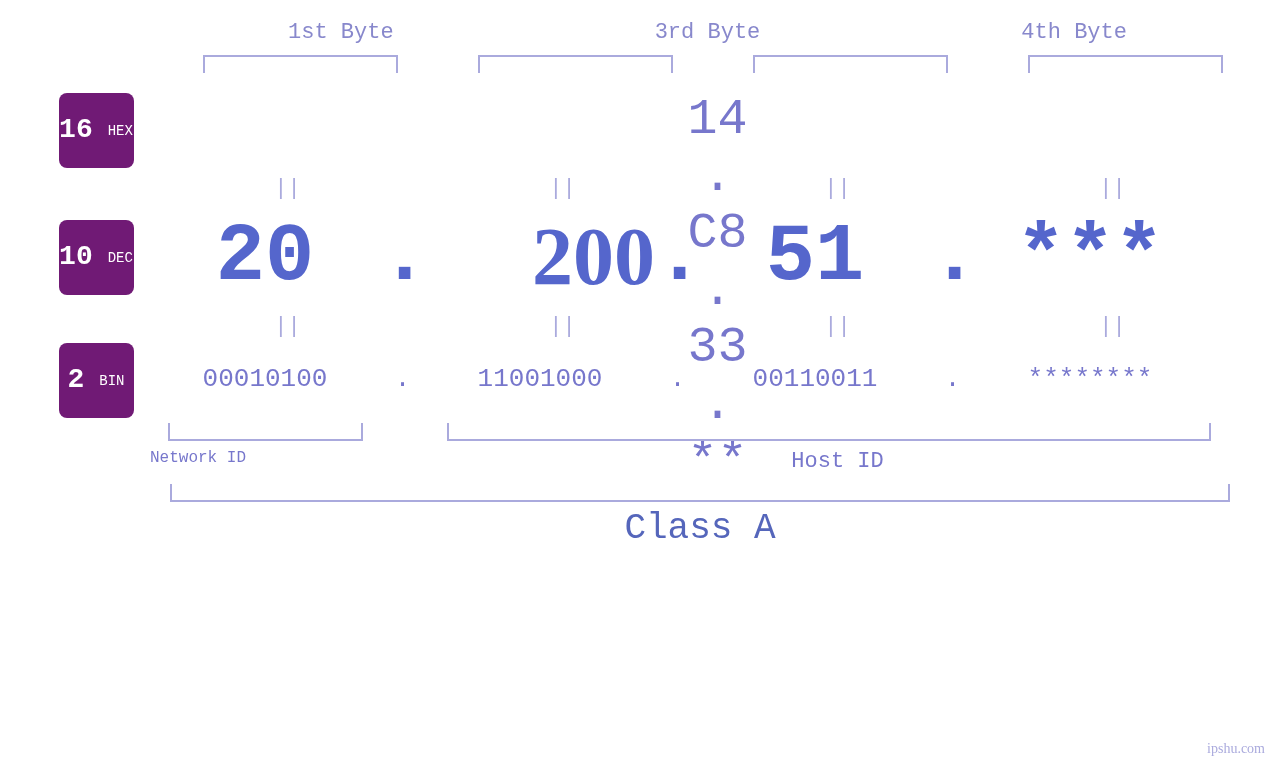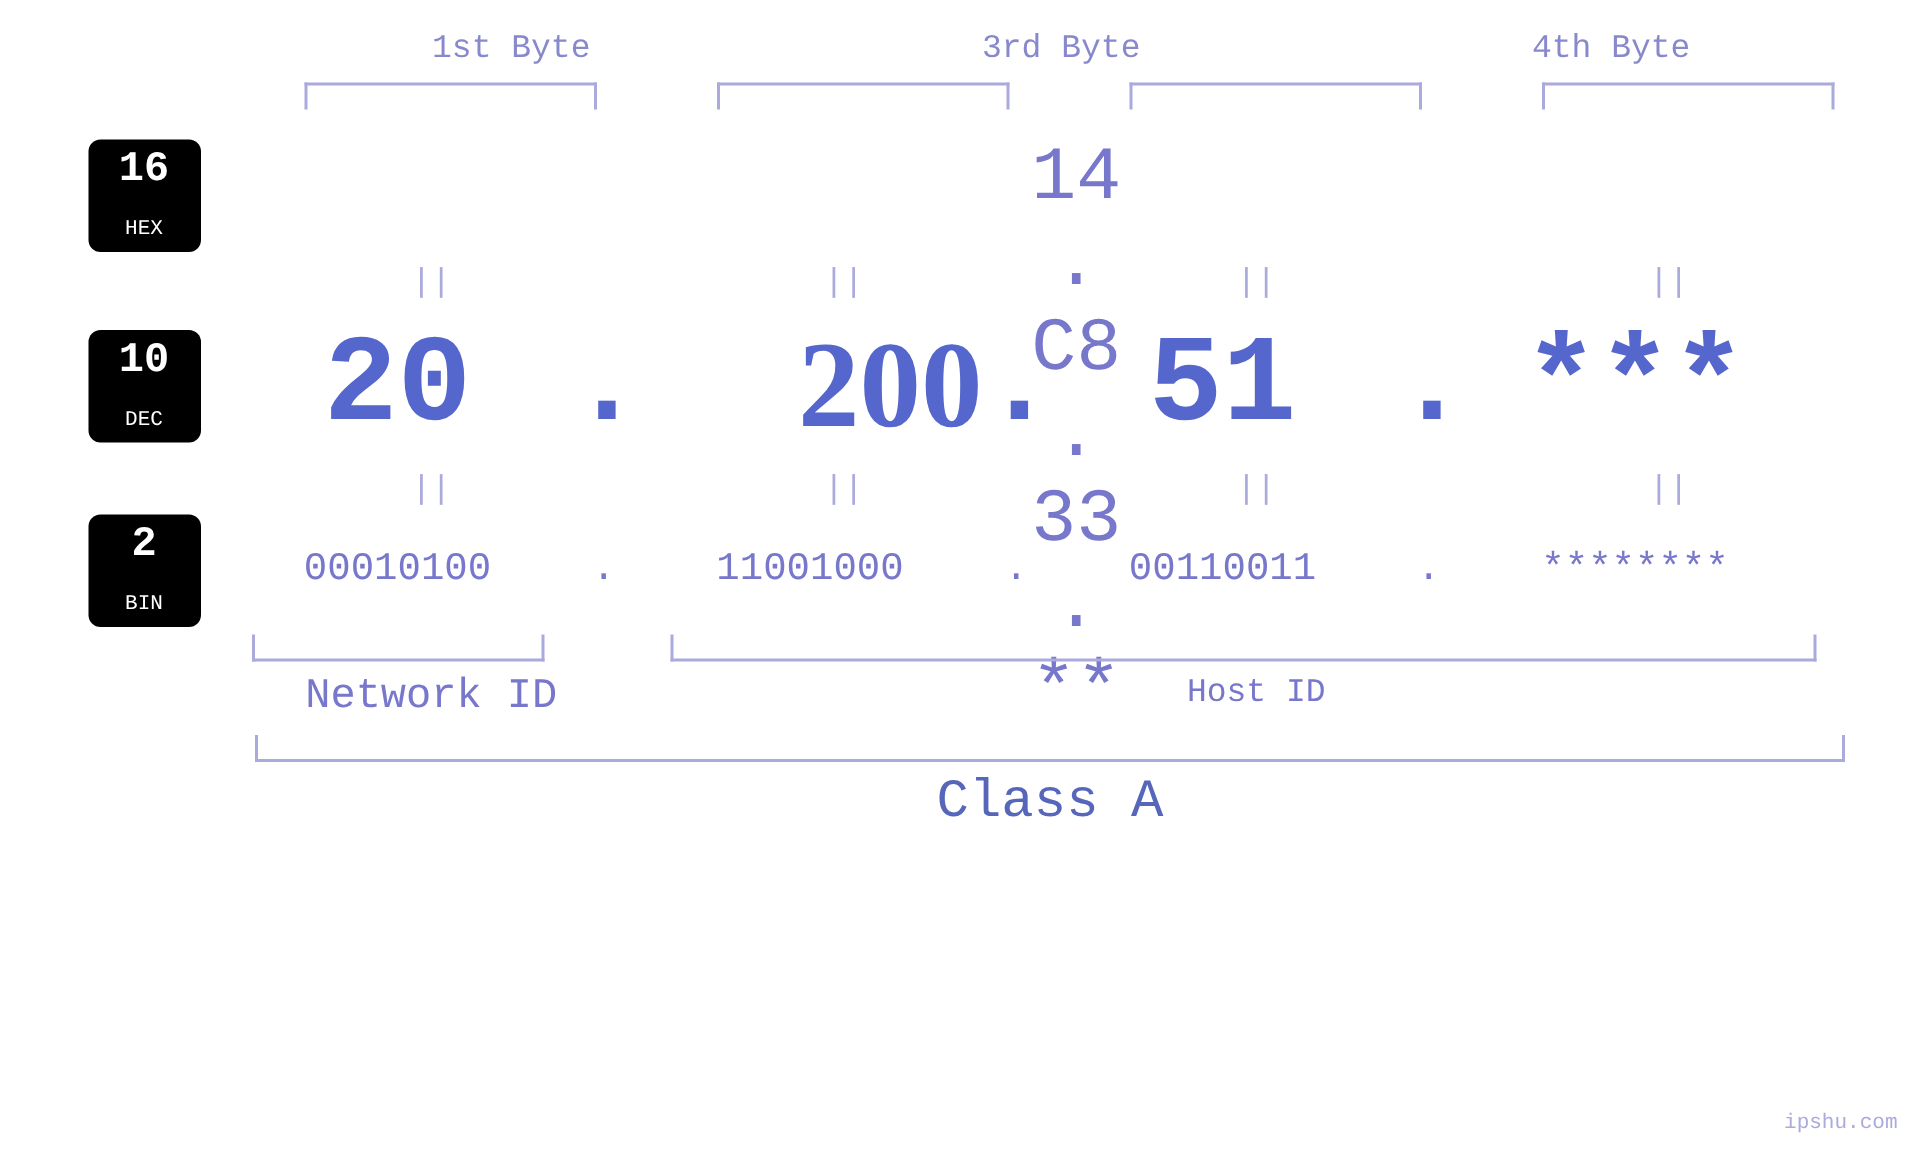--- a/index.html
+++ b/index.html
@@ -29,24 +29,24 @@
       display: flex;
       width: 1100px;
       margin-left: 130px;
       justify-content: space-around;
       margin-bottom: 10px;
     }
 
     .badge {
       width: 75px;
       height: 75px;
-      background: #000000;
+      background: #701a75;
       border-radius: 8px;
       display: flex;
-      flex-direction: column;
+      flex-direction: row;
       align-items: center;
       justify-content: center;
       color: white;
       gap: 15px;
     }
 
     .badge-num {
       font-size: 28px;
       font-weight: bold;
       line-height: 1;
@@ -57,21 +57,21 @@
       font-weight: normal;
       margin-top: 2px;
     }
 
     .watermark {
       position: absolute;
       bottom: 10px;
       right: 20px;
       color: #aaaadd;
       font-size: 14px;
-      font-family: Liberation Mono, monospace;
+      font-family: Liberation Serif, serif;
     }
 
   </style>
 </head>
 <body>
 
 <div class="main-container">
 
   <div class="byte-headers">
     <div style="width:275px;text-align:center;color:#8888cc;font-size:22px;">1st Byte</div>
@@ -165,21 +165,21 @@
       <div style="display:flex;margin-top:10px;width:1100px;position:relative;">
 
         <div style="width:195px;height:18px;border-bottom:2px solid #aaaadd;border-left:2px solid #aaaadd;border-right:2px solid #aaaadd;margin-left:18px;"></div>
 
         <div style="width:84px;"></div>
 
         <div style="width:764px;height:18px;border-bottom:2px solid #aaaadd;border-left:2px solid #aaaadd;border-right:2px solid #aaaadd;"></div>
       </div>
 
       <div style="display:flex;margin-top:8px;width:1100px;">
-        <div style="width:275px;text-align:center;color:#7777cc;font-size:28px;font-family:'Courier New',monospace;">Network ID</div>
+        <div style="width:275px;color:#7777cc;font-size:16px;font-family:'Courier New',monospace;">Network ID</div>
         <div style="width:825px;text-align:center;color:#7777cc;font-size:22px;font-family:'Courier New',monospace;">Host ID</div>
       </div>
 
       <div style="width:1060px;height:18px;border-bottom:2px solid #aaaadd;border-left:2px solid #aaaadd;border-right:2px solid #aaaadd;margin-top:10px;margin-left:20px;"></div>
 
       <div style="text-align:center;color:#5566bb;font-size:36px;font-family:'Courier New',monospace;margin-top:6px;width:1100px;">Class A</div>
 
     </div>
   </div>
 

